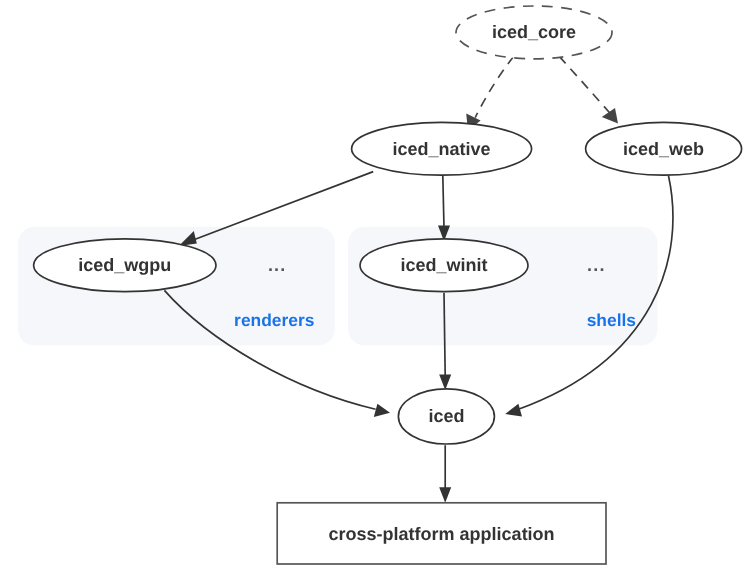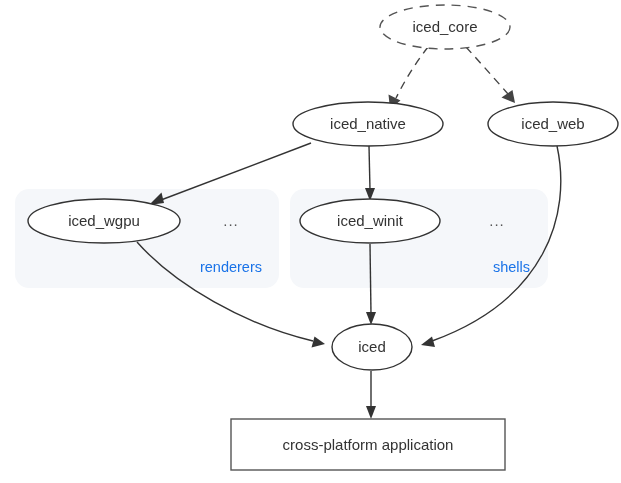--- a/index.html
+++ b/index.html
@@ -9,20 +9,21 @@
   }
   body {
     font-family: "Liberation Sans", sans-serif;
   }
   #diagram-root {
     position: relative;
     width: 621px;
     height: 483px;
     background: #ffffff;
     overflow: hidden;
+    font-weight: bold;
   }
   #diagram-svg {
     position: absolute;
     left: 0;
     top: 0;
     width: 621px;
     height: 483px;
     display: block;
   }
   .node-label {

